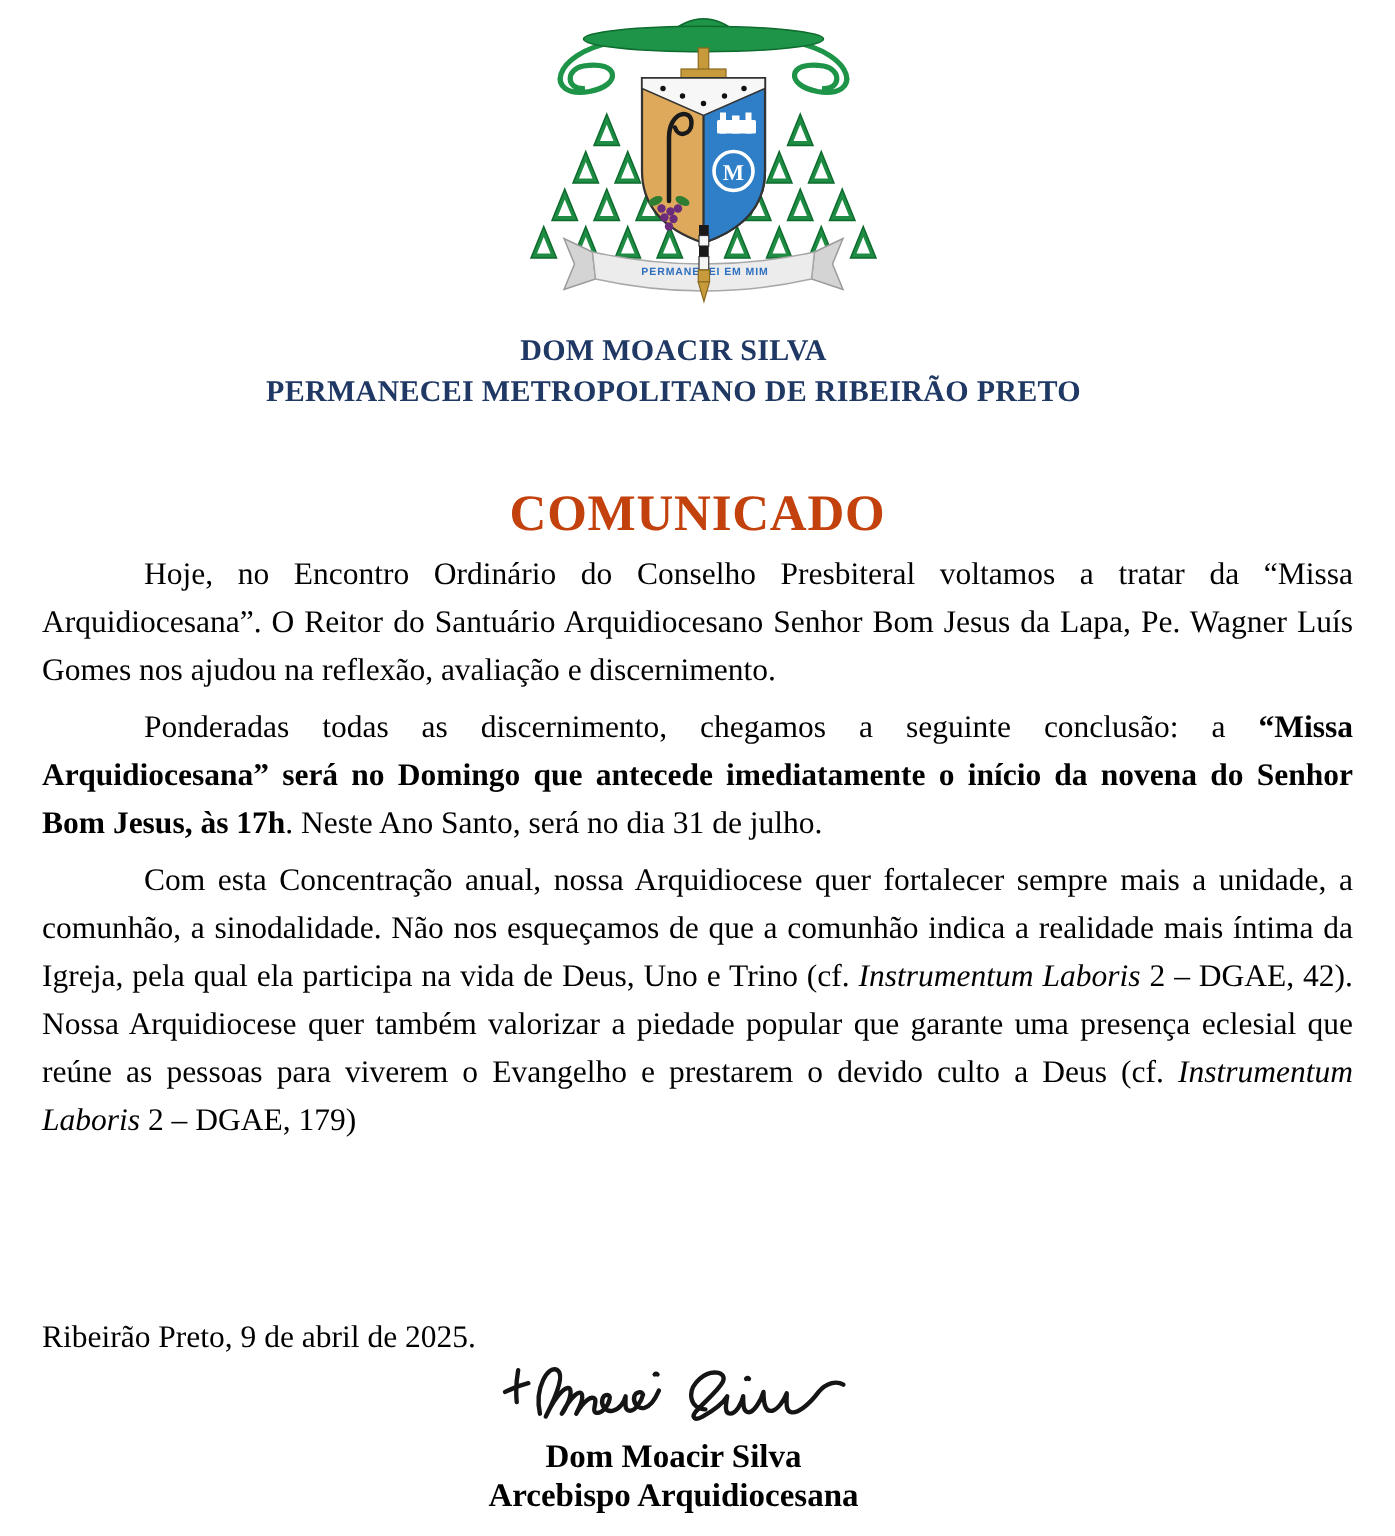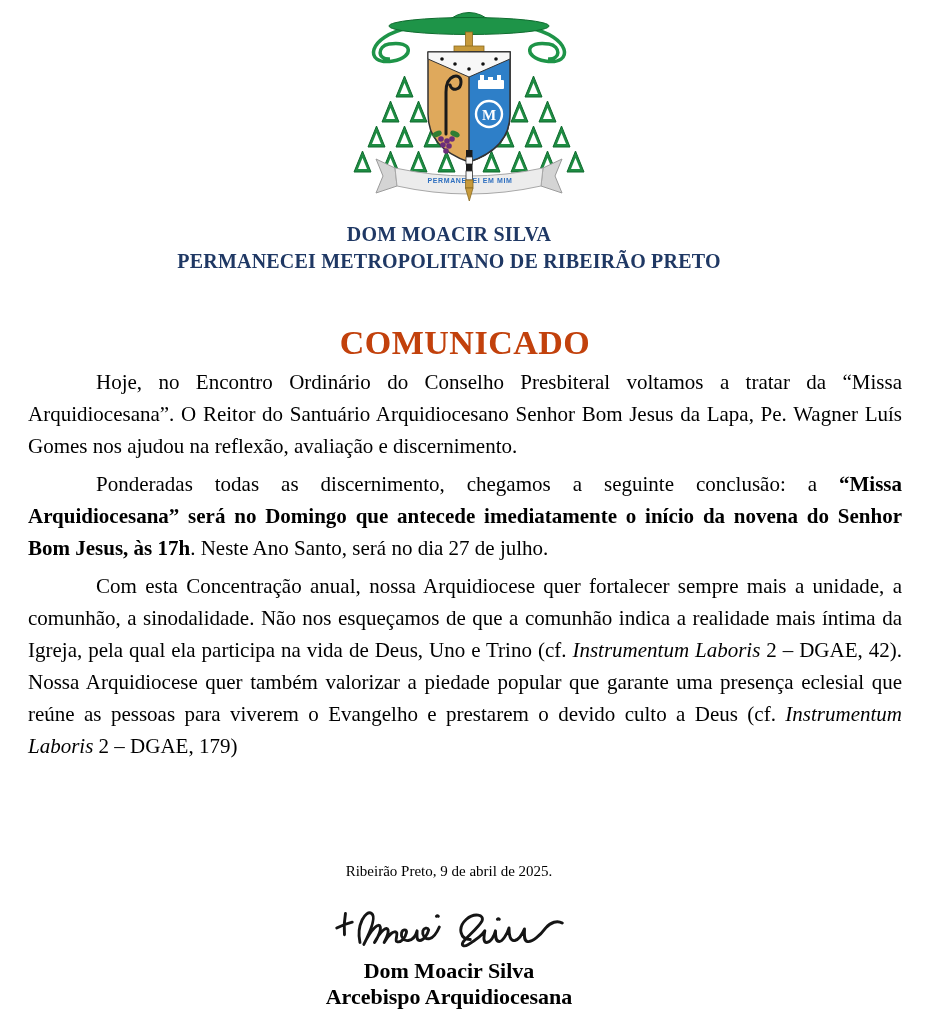--- a/index.html
+++ b/index.html
@@ -40,24 +40,24 @@
   }
   .content p {
     margin:0 0 6px 0;
     text-indent:68px;
     text-align:justify;
     font-size:21px; line-height:32px;
   }
   .content p span.b { font-weight:700; }
   .content p span.i { font-style:italic; }
   .date-line {
-    position:absolute; top:856px; left:28px; width:874px;
+    position:absolute; top:876px; left:28px; width:874px;
     box-sizing:border-box; padding-right:32px;
-    text-align:center;
-    font-size:15px; line-height:30px;
+    text-align:left;
+    font-size:21px; line-height:30px;
   }
   .signature-svg-wrap {
     position:absolute; top:896px; left:calc(50% - 142px);
     width:252px; height:60px;
   }
   .signer-block {
     position:absolute; top:958px; left:28px; width:874px;
     text-align:center;
     font-weight:700;
     font-size:22px; line-height:26px;
@@ -177,21 +177,21 @@
 
   <div class="header-block" style="color: rgb(31, 56, 100);">
     <div class="nudge">DOM MOACIR SILVA</div>
     <div class="nudge">PERMANECEI METROPOLITANO DE RIBEIRÃO PRETO</div>
   </div>
 
   <div class="doc-title nudge">COMUNICADO</div>
 
   <div class="content">
       <p><span>Hoje, no Encontro Ordinário do Conselho Presbiteral voltamos a tratar da “Missa Arquidiocesana”. O Reitor do Santuário Arquidiocesano Senhor Bom Jesus da Lapa, Pe. Wagner Luís Gomes nos ajudou na reflexão, avaliação e discernimento.</span></p>
-      <p><span>Ponderadas todas as discernimento, chegamos a seguinte conclusão: a </span><span class="b">“Missa Arquidiocesana” será no Domingo que antecede imediatamente o início da novena do Senhor Bom Jesus, às 17h</span><span>. Neste Ano Santo, será no dia 27 de julho.</span></p>
+      <p><span>Ponderadas todas as discernimento, chegamos a seguinte conclusão: a </span><span class="b">“Missa Arquidiocesana” será no Domingo que antecede imediatamente o início da novena do Senhor Bom Jesus, às 17h</span><span>. Neste Ano Santo, será no dia 31 de julho.</span></p>
       <p><span>Com esta Concentração anual, nossa Arquidiocese quer fortalecer sempre mais a unidade, a comunhão, a sinodalidade. Não nos esqueçamos de que a comunhão indica a realidade mais íntima da Igreja, pela qual ela participa na vida de Deus, Uno e Trino (cf. </span><span class="i">Instrumentum Laboris</span><span> 2 – DGAE, 42). Nossa Arquidiocese quer também valorizar a piedade popular que garante uma presença eclesial que reúne as pessoas para viverem o Evangelho e prestarem o devido culto a Deus (cf. </span><span class="i">Instrumentum Laboris</span><span> 2 – DGAE, 179)</span></p>
     </div>
 
   <div class="date-line">Ribeirão Preto, 9 de abril de 2025.</div>
 
   <div class="signature-svg-wrap" aria-label="+ Moacir Silva">
     <svg width="252" height="60" viewBox="0 0 252 62">
       <g fill="none" stroke="#151515" stroke-width="3" stroke-linecap="round" stroke-linejoin="round">
         <path d="M10 33 Q18 29 26 27 M19 18 Q17 29 18 40"></path>
         <path d="M34 48 C30 30 40 14 46 18 C52 22 42 42 38 50 C46 33 54 27 55 32 C56 37 50 47 49 48 C56 35 62 31 63 35 C64 39 60 46 59 48 C64 39 70 35 72 38 C73 41 70 46 72 47 C76 49 81 43 82 38 C83 34 78 34 77 38 C76 42 79 47 84 46 C89 45 92 40 93 36 C93 41 92 46 96 46 C100 46 104 39 105 35 C104 32 100 33 99 36 C98 40 101 45 106 44 C110 43 113 39 116 32"></path>

